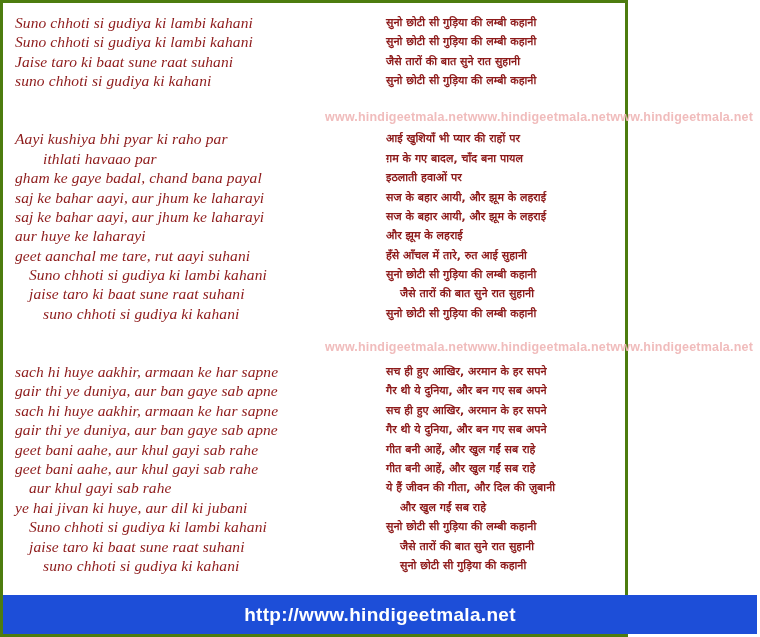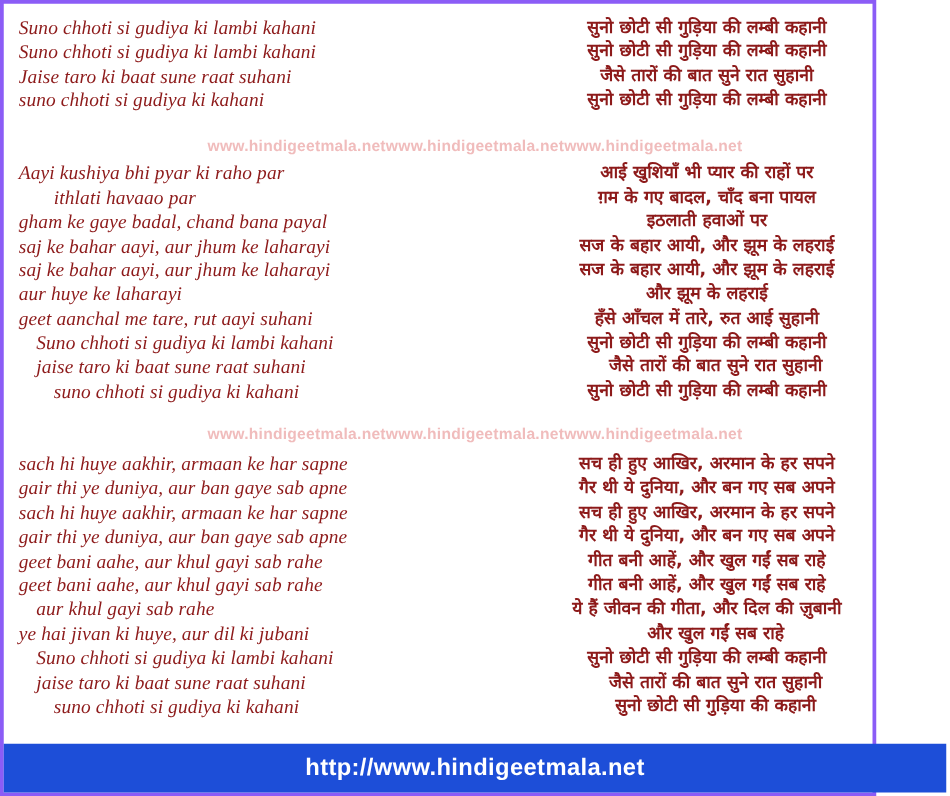--- a/index.html
+++ b/index.html
@@ -8,24 +8,24 @@
   }
   body {
     width: 760px;
     height: 637px;
     background: #ffffff;
     font-family: "Liberation Serif", serif;
     overflow: hidden;
   }
   #page {
     position: relative;
-    width: 701px;
+    width: 628px;
     height: 637px;
     box-sizing: border-box;
-    border: 3px solid #8b5cf6;
+    border: 3px solid #4d7c0f;
     background: #ffffff;
   }
   .lyrics-area {
     position: relative;
     width: 754px;
     height: 592px;
     box-sizing: border-box;
     padding: 10px 0 0 0;
     overflow: hidden;
   }
@@ -54,37 +54,36 @@
   }
   .col-left .line {
     font-family: "Liberation Serif", serif;
     font-style: italic;
     font-size: 15.5px;
     letter-spacing: 0.1px;
   }
   .col-right .line {
     font-family: "DejaVu Sans", sans-serif;
     font-weight: bold;
-    font-size: 14px;
+    font-size: 11px;
     letter-spacing: 0px;
-    text-align: center;
   }
   
   .ind-0 { padding-left: 0px; }
   .ind-1 { padding-left: 14px; }
   .ind-2 { padding-left: 28px; }
   .blank { height: 19.4px; }
   .watermark-band {
     position: absolute;
     left: 0;
     width: 754px;
     height: 16px;
     display: flex;
     flex-direction: row;
-    justify-content: center;
+    justify-content: flex-end;
     align-items: center;
     pointer-events: none;
     padding: 0 4px;
     box-sizing: border-box;
   }
   .wm {
     font-family: "Liberation Sans", sans-serif;
     font-weight: bold;
     font-size: 12.5px;
     color: #f0b9b9;

